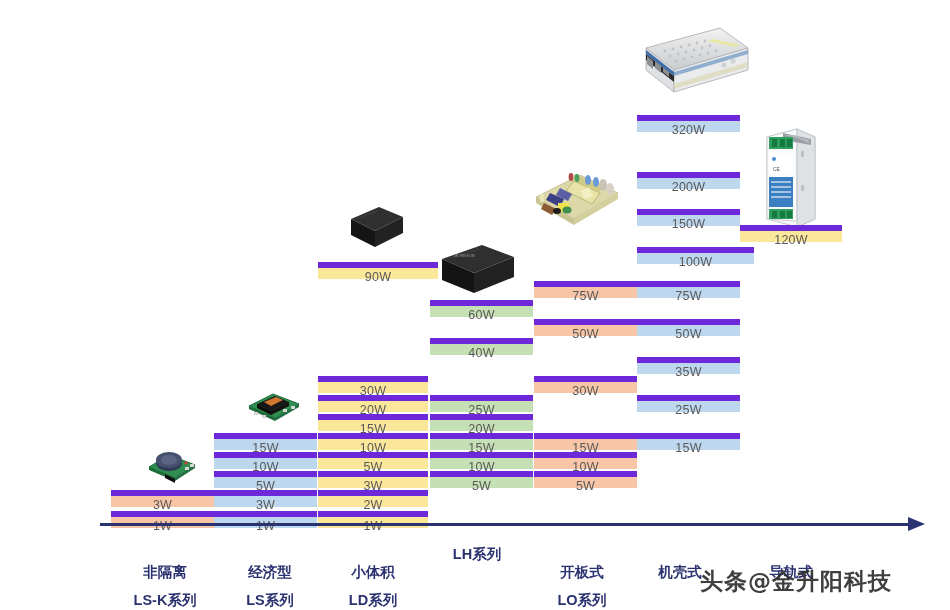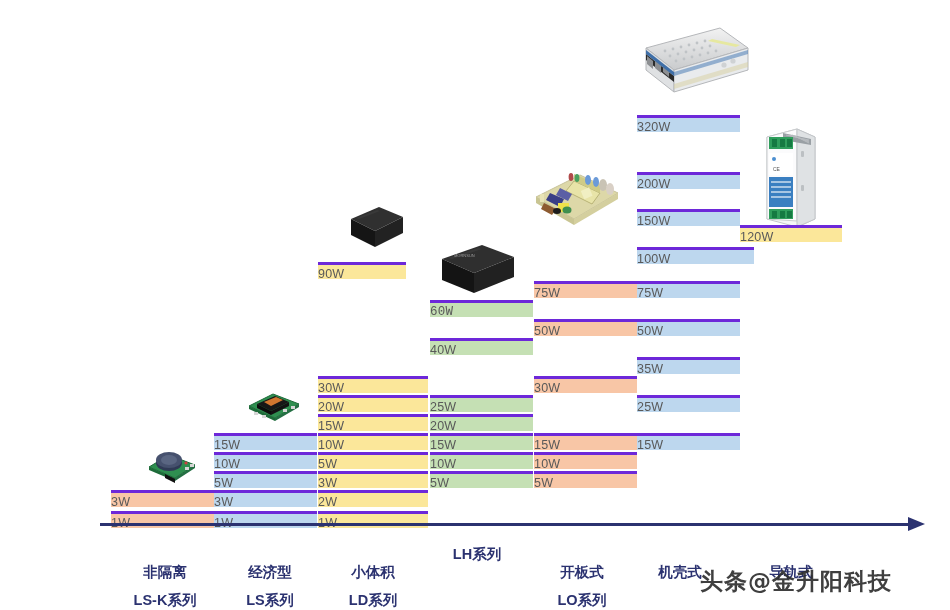--- a/index.html
+++ b/index.html
@@ -6,23 +6,23 @@
   body{
     width:950px;height:610px;background:#ffffff;overflow:hidden;
     font-family:"Liberation Sans","DejaVu Sans",sans-serif;
     position:relative;
   }
   #stage{position:absolute;left:0;top:0;width:950px;height:610px;}
 
   
   .bar{
     position:absolute;height:18px;line-height:18px;
-    text-align:left;font-size:12.5px;color:#595959;
+    text-align:center;font-size:12.5px;color:#595959;
     box-sizing:border-box;letter-spacing:.2px;
-    border-top:3px solid #6d28d9;border-bottom:1px solid #ffffff;
+    border-top:6px solid #6d28d9;border-bottom:1px solid #ffffff;
   }
   .c-orange{background:#f8c6a6;}
   .c-blue{background:#bdd7ee;}
   .c-yellow{background:#fbe79a;}
   .c-green{background:#c5e0b4;}
 
   
   #axis-line{
     position:absolute;left:100px;top:523px;width:810px;height:0;
     border-top:3px solid #2b3270;
@@ -215,30 +215,30 @@
   </div>
 
   <div id="bars-layer">
       <div class="bar c-orange" style="left: 111px; top: 490px; width: 103px;">3W</div>
       <div class="bar c-orange" style="left: 111px; top: 511px; width: 103px;">1W</div>
       <div class="bar c-blue" style="left: 214px; top: 433px; width: 103px;">15W</div>
       <div class="bar c-blue" style="left: 214px; top: 452px; width: 103px;">10W</div>
       <div class="bar c-blue" style="left: 214px; top: 471px; width: 103px;">5W</div>
       <div class="bar c-blue" style="left: 214px; top: 490px; width: 103px;">3W</div>
       <div class="bar c-blue" style="left: 214px; top: 511px; width: 103px;">1W</div>
-      <div class="bar c-yellow" style="left: 318px; top: 262px; width: 88px;">90W</div>
+      <div class="bar c-yellow" style="left: 318px; top: 262px; width: 120px;">90W</div>
       <div class="bar c-yellow" style="left: 318px; top: 376px; width: 110px;">30W</div>
       <div class="bar c-yellow" style="left: 318px; top: 395px; width: 110px;">20W</div>
       <div class="bar c-yellow" style="left: 318px; top: 414px; width: 110px;">15W</div>
       <div class="bar c-yellow" style="left: 318px; top: 433px; width: 110px;">10W</div>
       <div class="bar c-yellow" style="left: 318px; top: 452px; width: 110px;">5W</div>
       <div class="bar c-yellow" style="left: 318px; top: 471px; width: 110px;">3W</div>
       <div class="bar c-yellow" style="left: 318px; top: 490px; width: 110px;">2W</div>
       <div class="bar c-yellow" style="left: 318px; top: 511px; width: 110px;">1W</div>
-      <div class="bar c-green" style="left: 430px; top: 300px; width: 103px; font-family: Liberation Mono, monospace;">60W</div>
+      <div class="bar c-green" style="left: 430px; top: 300px; width: 103px;">60W</div>
       <div class="bar c-green" style="left: 430px; top: 338px; width: 103px;">40W</div>
       <div class="bar c-green" style="left: 430px; top: 395px; width: 103px;">25W</div>
       <div class="bar c-green" style="left: 430px; top: 414px; width: 103px;">20W</div>
       <div class="bar c-green" style="left: 430px; top: 433px; width: 103px;">15W</div>
       <div class="bar c-green" style="left: 430px; top: 452px; width: 103px;">10W</div>
       <div class="bar c-green" style="left: 430px; top: 471px; width: 103px;">5W</div>
       <div class="bar c-orange" style="left: 534px; top: 281px; width: 103px;">75W</div>
       <div class="bar c-orange" style="left: 534px; top: 319px; width: 103px;">50W</div>
       <div class="bar c-orange" style="left: 534px; top: 376px; width: 103px;">30W</div>
       <div class="bar c-orange" style="left: 534px; top: 433px; width: 103px;">15W</div>

